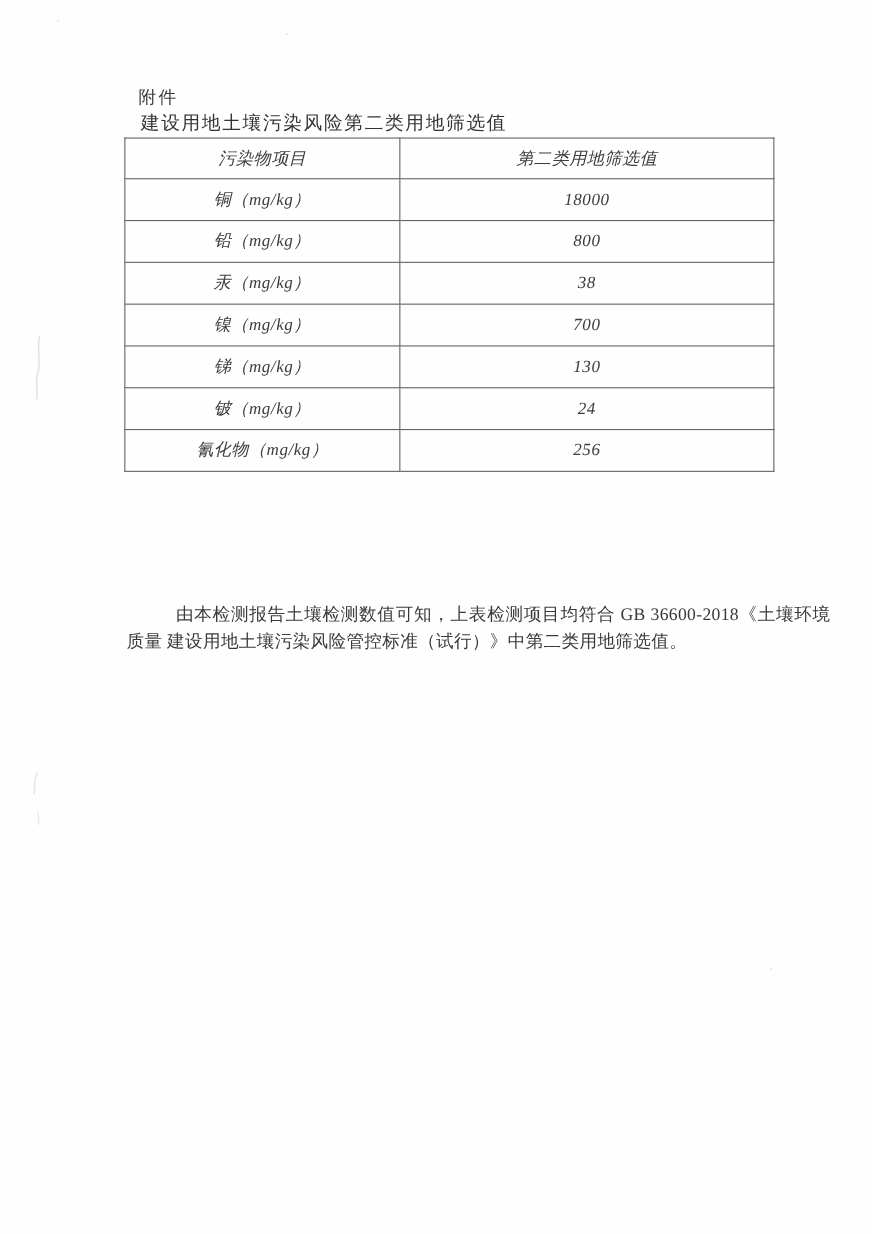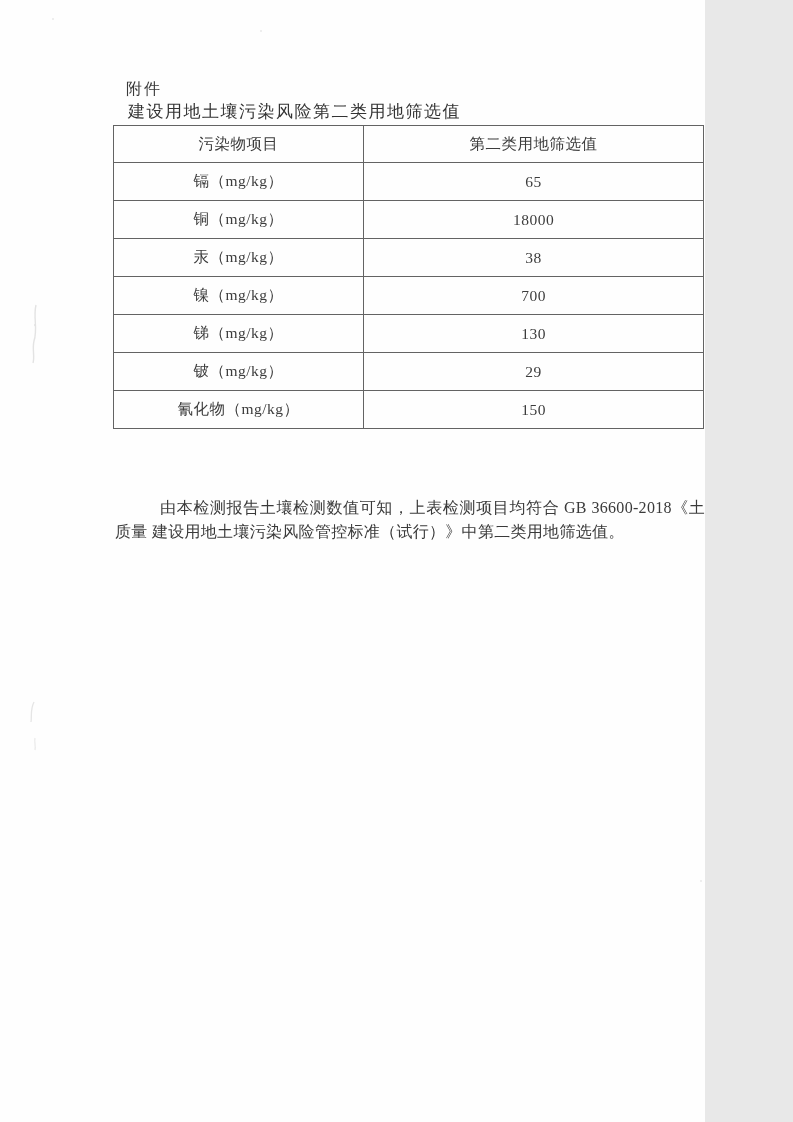--- a/index.html
+++ b/index.html
@@ -2,21 +2,21 @@
 <html><head>
 <meta charset="utf-8">
 <style>
   html, body {
     margin: 0;
     padding: 0;
     background: #e8e8e8;
   }
   .page {
     position: relative;
-    width: 705px;
+    width: 793px;
     height: 1122px;
     background: #fefefe;
     overflow: hidden;
     font-family: "Liberation Serif", "DejaVu Serif", serif;
     color: #3c3c3c;
   }
   .attachment {
     position: absolute;
     left: 126px;
     top: 79px;
@@ -34,37 +34,38 @@
     letter-spacing: 1.5px;
     color: #333333;
   }
   table.tbl {
     position: absolute;
     left: 113px;
     top: 125px;
     width: 590px;
     border-collapse: collapse;
     table-layout: fixed;
+    font-style: italic;
   }
   .tbl th, .tbl td {
     border: 1px solid #636363;
     font-weight: normal;
     font-size: 15.5px;
     text-align: center;
     vertical-align: middle;
     padding: 0;
     letter-spacing: 0.5px;
     color: #3c3c3c;
   }
   .tbl th { height: 36px; }
   .tbl td { height: 37px; }
   .para {
     position: absolute;
     left: 115px;
-    top: 496px;
+    top: 548px;
     width: 640px;
     margin: 0;
     font-size: 16px;
     line-height: 23.5px;
     text-indent: 45px;
     text-align: justify;
     letter-spacing: 0.3px;
     color: #3a3a3a;
   }
   .artifact {
@@ -108,45 +109,45 @@
       <col style="width:340px">
     </colgroup>
     <thead>
       <tr>
         <th>污染物项目</th>
         <th>第二类用地筛选值</th>
       </tr>
     </thead>
     <tbody>
       <tr>
-        <td>镉（mg/kg）</td>
-        <td>65</td>
+        <td>铜（mg/kg）</td>
+        <td>18000</td>
       </tr>
       <tr>
-        <td>铜（mg/kg）</td>
-        <td>18000</td>
+        <td>铅（mg/kg）</td>
+        <td>800</td>
       </tr>
       <tr>
         <td>汞（mg/kg）</td>
         <td>38</td>
       </tr>
       <tr>
         <td>镍（mg/kg）</td>
         <td>700</td>
       </tr>
       <tr>
         <td>锑（mg/kg）</td>
         <td>130</td>
       </tr>
       <tr>
         <td>铍（mg/kg）</td>
-        <td>29</td>
+        <td>24</td>
       </tr>
       <tr>
         <td>氰化物（mg/kg）</td>
-        <td>150</td>
+        <td>256</td>
       </tr>
     </tbody>
   </table>
 
   <p class="para">由本检测报告土壤检测数值可知，上表检测项目均符合 GB 36600-2018《土壤环境质量  建设用地土壤污染风险管控标准（试行）》中第二类用地筛选值。</p>
 
 </div>
 
 </body></html>

